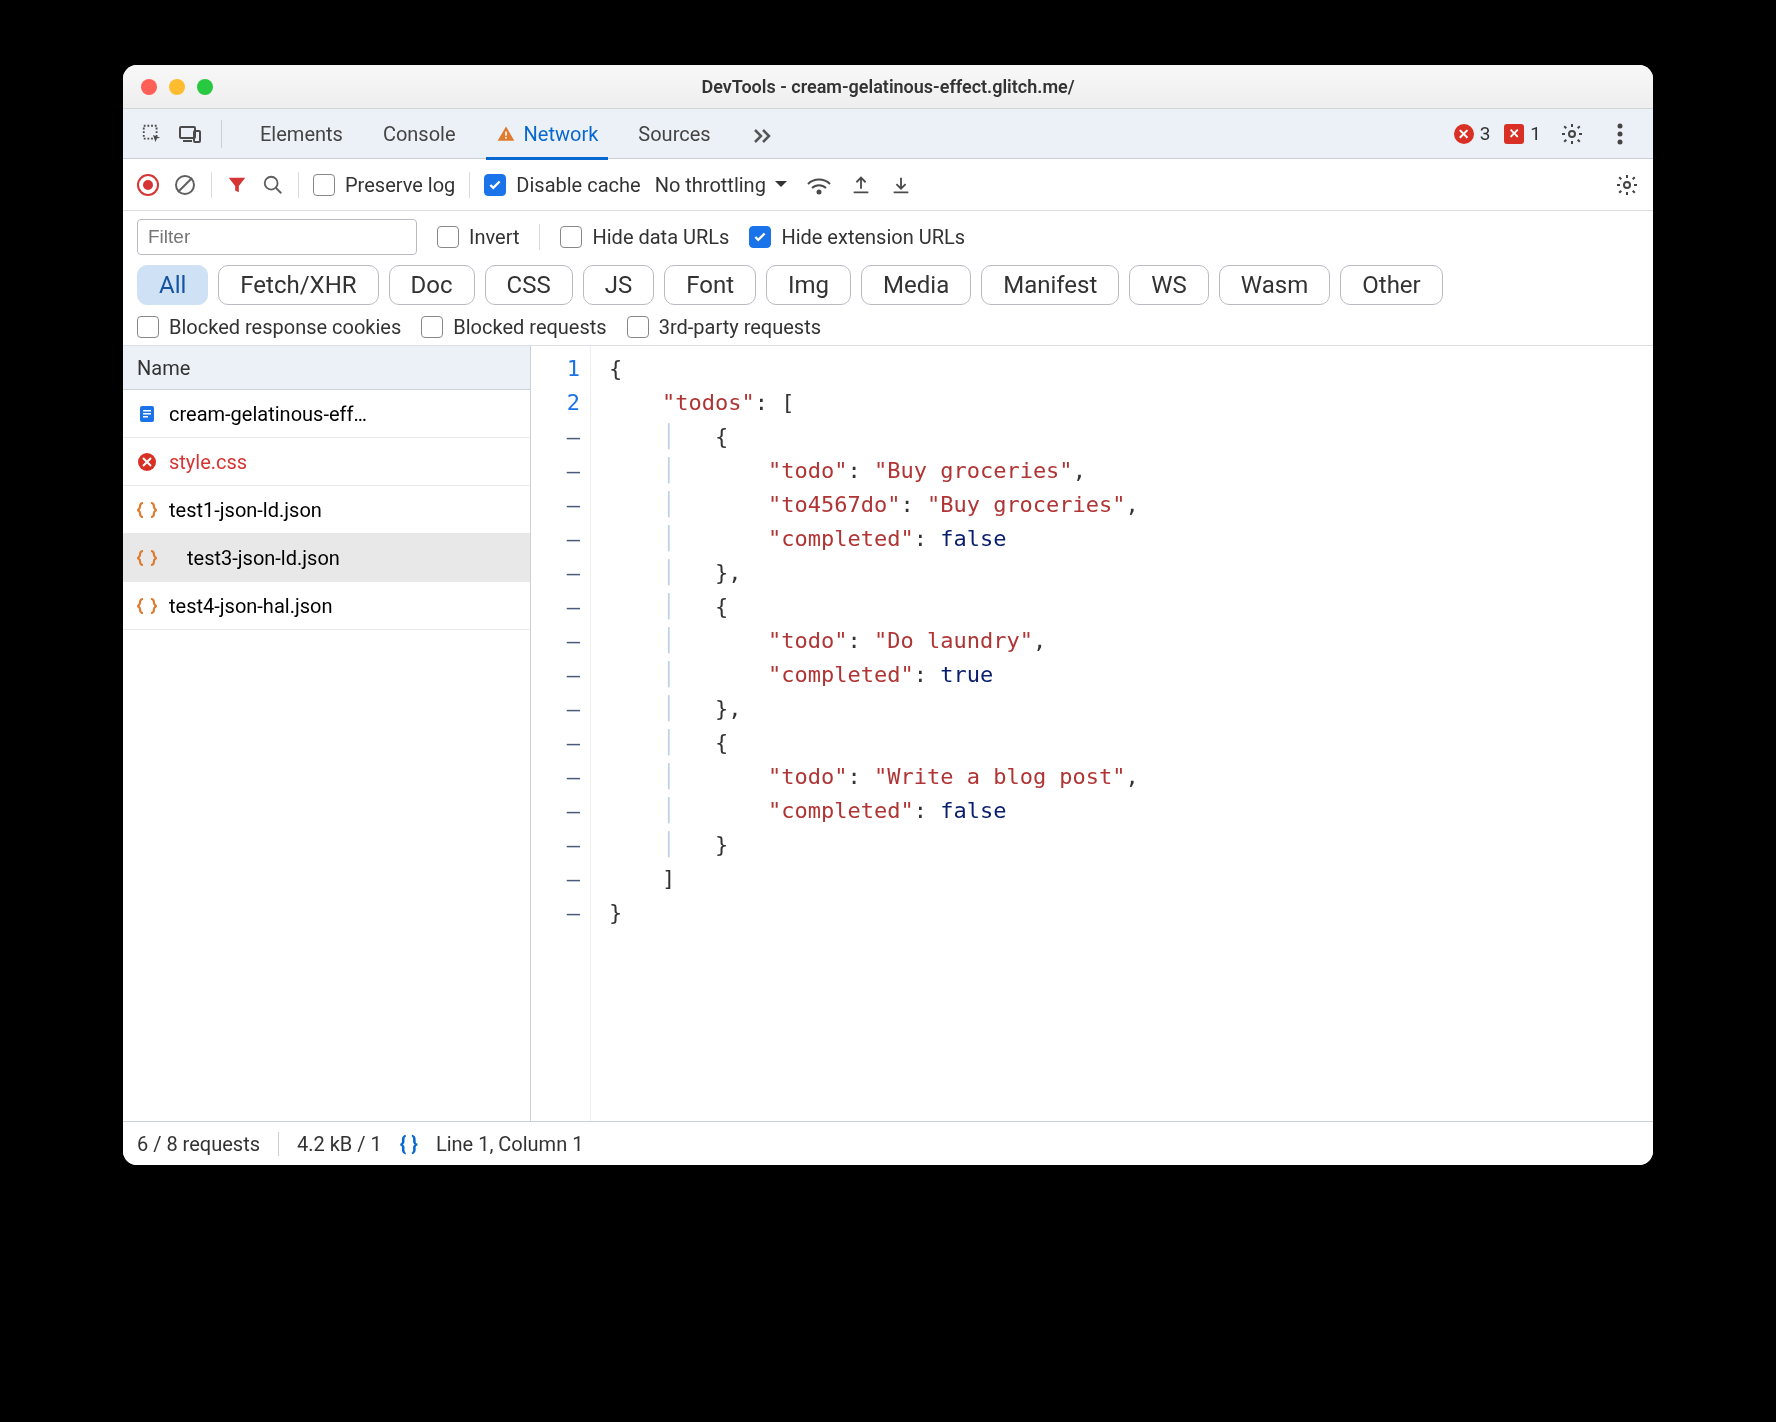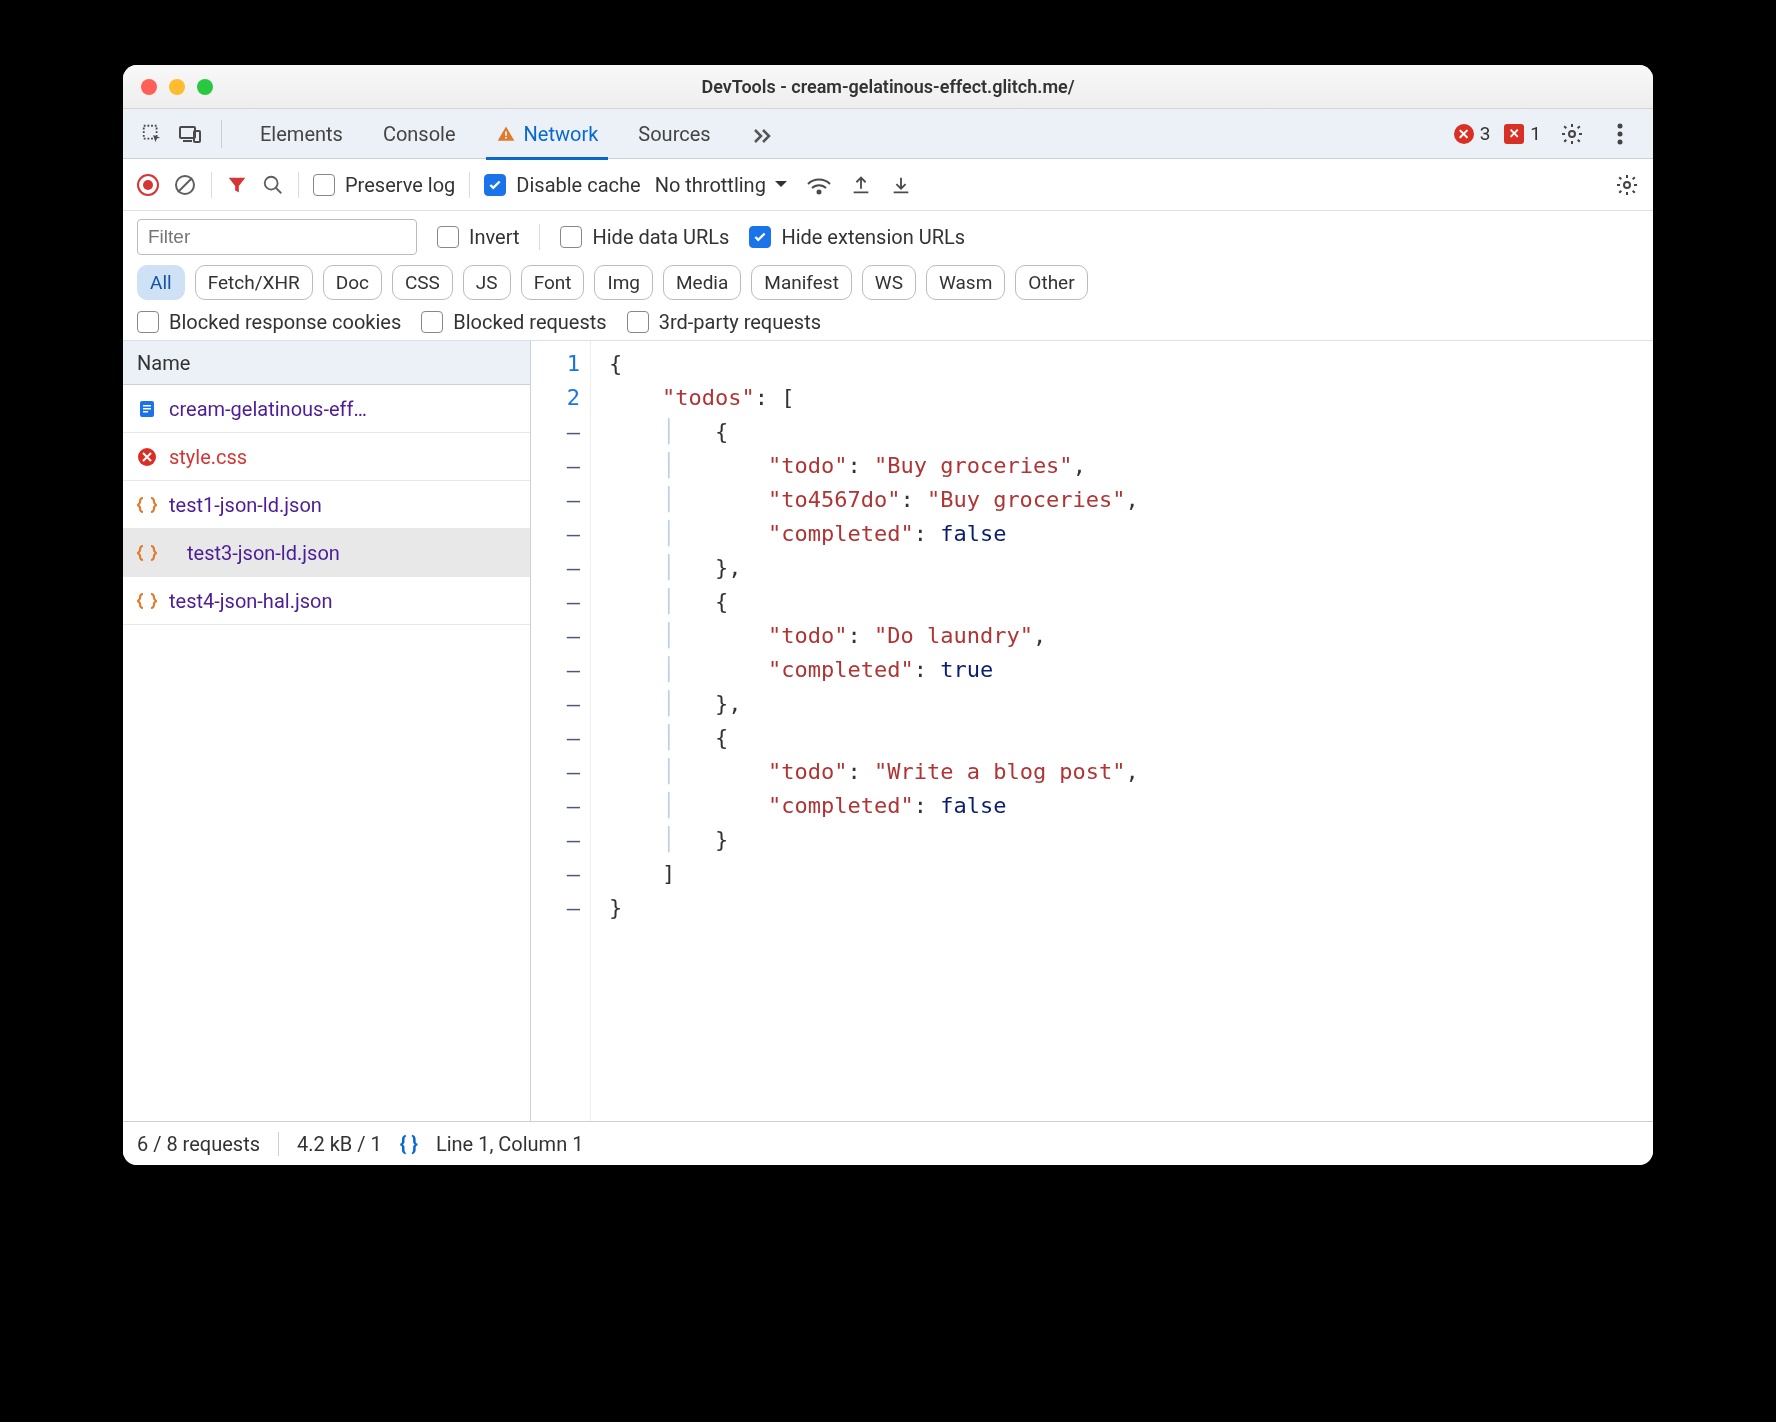--- a/index.html
+++ b/index.html
@@ -81,35 +81,35 @@
       background:#fff; padding:8px 14px 6px; display:flex; flex-direction:column; gap:10px;
       border-bottom:1px solid #dcdfe3; font-size:20px; color:#333;
     }
     .filterrow { display:flex; align-items:center; gap:20px; flex-wrap:wrap; }
     .filter-input {
       width: 280px; height:36px; border:1px solid #b8bcc2; border-radius:4px; padding:0 10px;
       font-size:19px; color:#999;
     }
     .pillrow { display:flex; gap:10px; }
     .pill {
-      padding:5px 12px; border:1px solid #b8bcc2; border-radius:10px; cursor:pointer; font-size:19px;
+      padding:5px 21px; border:1px solid #b8bcc2; border-radius:10px; cursor:pointer; font-size:24px;
       background:#fff;
     }
     .pill.active { background:#cfe2f5; border-color:#cfe2f5; color:#1653a2; }
 
     .main { flex:1; display:flex; min-height:0; }
     .leftcol { width: 408px; border-right:1px solid #cbd1d7; display:flex; flex-direction:column; background:#fff; min-height:0;}
     .colhead {
       height:44px; background:#ecf1f8; border-bottom:1px solid #cbd1d7; display:flex; align-items:center;
       padding:0 14px; font-size:20px; color:#333;
     }
     .reqlist { flex:1; overflow:hidden; }
     .req-row {
       height:48px; display:flex; align-items:center; padding:0 12px; gap:10px;
-      border-bottom:1px solid #e6e8eb; font-size:20px; color:#4c1d95; cursor:pointer;
+      border-bottom:1px solid #e6e8eb; font-size:20px; color:#000000; cursor:pointer;
       white-space:nowrap; overflow:hidden; text-overflow:ellipsis;
     }
     .req-row.error { color:#d53535; }
     .req-row.selected { background:#e8e8e8;gap:28px; }
     .req-row .ri-label { overflow:hidden; text-overflow:ellipsis; }
     .ricon { width:24px; height:24px; flex-shrink:0; display:flex; align-items:center; justify-content:center; }
 
     .rightcol { flex:1; display:flex; flex-direction:column; min-height:0; }
     .subtabs {
       height:44px; background:#ecf1f8; border-bottom:1px solid #cbd1d7;

